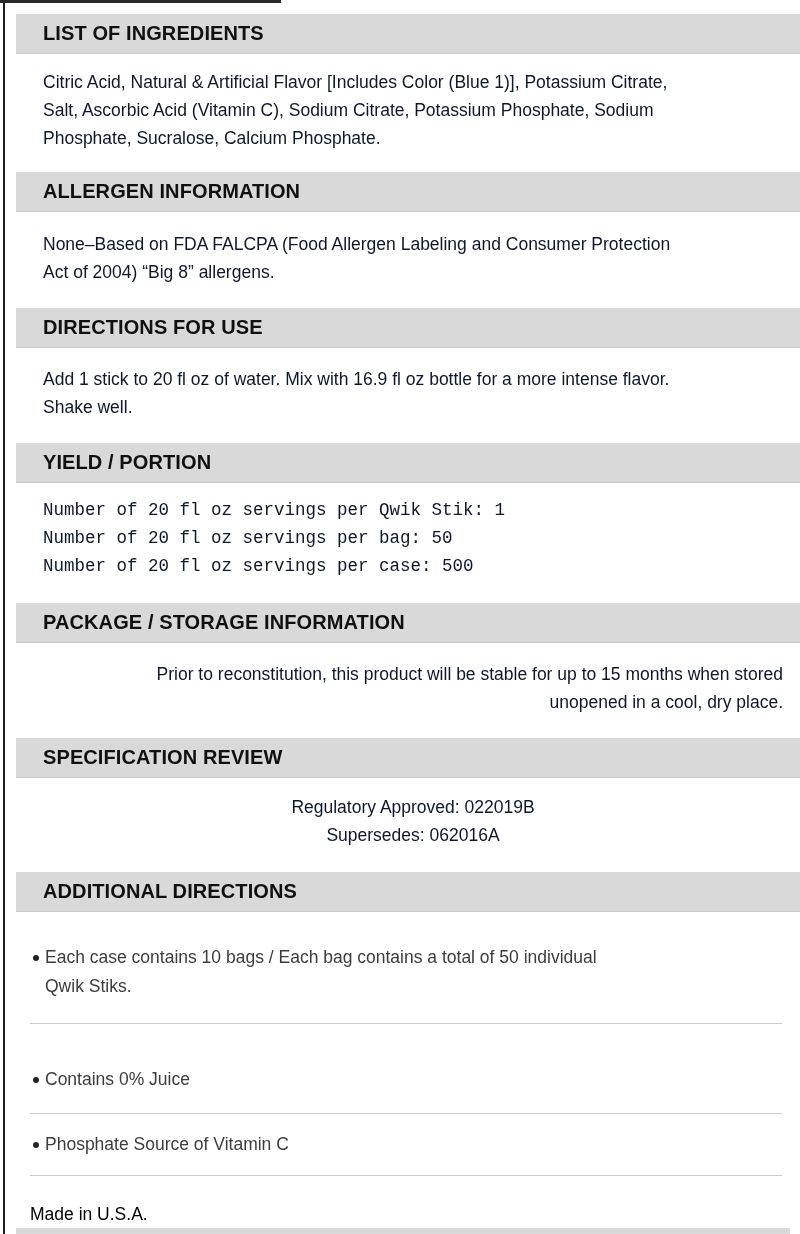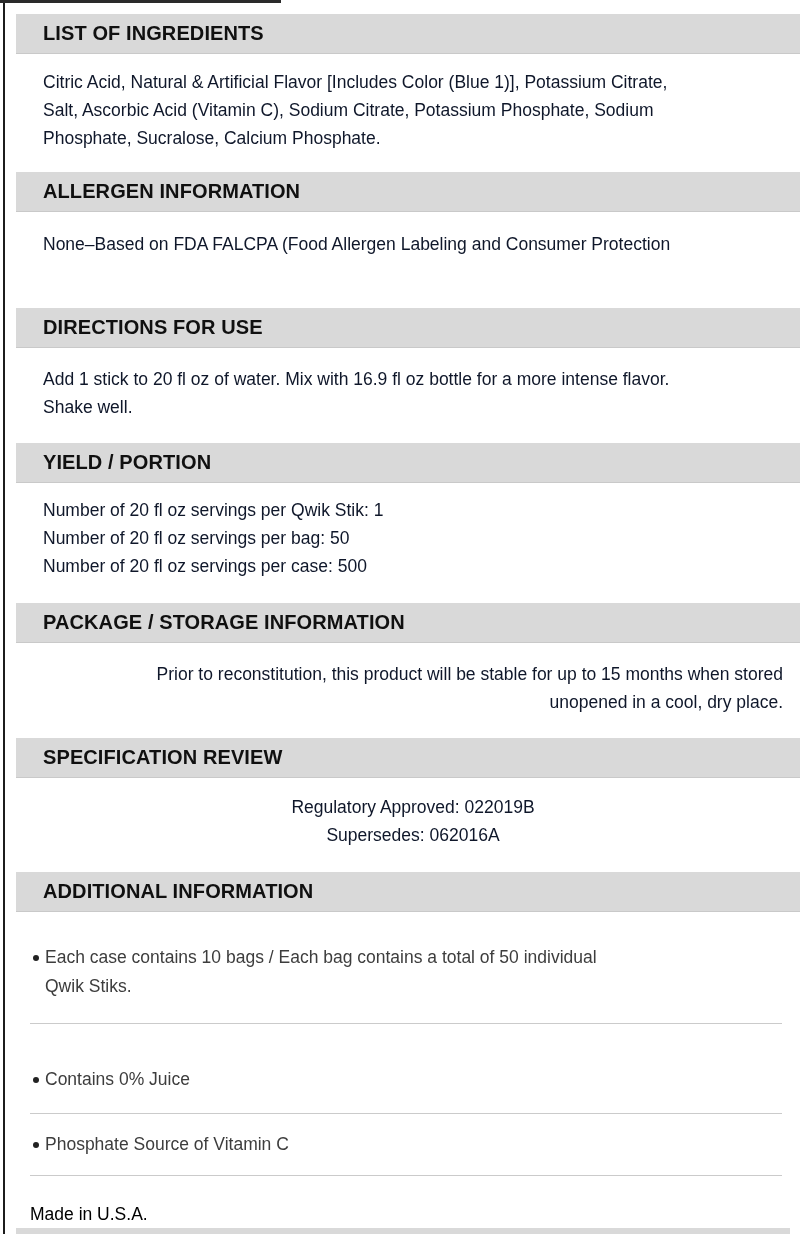--- a/index.html
+++ b/index.html
@@ -112,34 +112,35 @@
   <div class="line">Citric Acid, Natural &amp; Artificial Flavor [Includes Color (Blue 1)], Potassium Citrate,</div>
   <div class="line">Salt, Ascorbic Acid (Vitamin C), Sodium Citrate, Potassium Phosphate, Sodium</div>
   <div class="line">Phosphate, Sucralose, Calcium Phosphate.</div>
 </div>
 
 <div class="section-header" style="top:172px;">
   <span>ALLERGEN INFORMATION</span>
 </div>
 <div class="body-block" style="top:230px;">
   <div class="line">None–Based on FDA FALCPA (Food Allergen Labeling and Consumer Protection</div>
+  <div class="line">Act of 2004) “Big 8” allergens.</div>
 </div>
 
 <div class="section-header" style="top:308px;">
   <span>DIRECTIONS FOR USE</span>
 </div>
 <div class="body-block" style="top:365px;">
   <div class="line">Add 1 stick to 20 fl oz of water. Mix with 16.9 fl oz bottle for a more intense flavor.</div>
   <div class="line">Shake well.</div>
 </div>
 
 <div class="section-header" style="top:443px;">
   <span>YIELD / PORTION</span>
 </div>
-<div class="body-block" style="top:496px;">
+<div class="body-block" style="top:496px;font-family:Liberation Mono, monospace;">
   <div class="line">Number of 20 fl oz servings per Qwik Stik: 1</div>
   <div class="line">Number of 20 fl oz servings per bag: 50</div>
   <div class="line">Number of 20 fl oz servings per case: 500</div>
 </div>
 
 <div class="section-header" style="top:603px;">
   <span>PACKAGE / STORAGE INFORMATION</span>
 </div>
 <div class="body-block" style="top:660px;text-align:right;">
   <div class="line">Prior to reconstitution, this product will be stable for up to 15 months when stored</div>
@@ -148,21 +149,21 @@
 
 <div class="section-header" style="top:738px;">
   <span>SPECIFICATION REVIEW</span>
 </div>
 <div class="body-block" style="top:793px;text-align:center;">
   <div class="line">Regulatory Approved: 022019B</div>
   <div class="line">Supersedes: 062016A</div>
 </div>
 
 <div class="section-header" style="top:872px;">
-  <span>ADDITIONAL INFORMATION</span>
+  <span>ADDITIONAL DIRECTIONS</span>
 </div>
 
 <div class="bullet-block" style="top:943px;">
   <span class="bullet-dot"></span>
   <div class="line">Each case contains 10 bags / Each bag contains a total of 50 individual</div>
   <div class="line">Qwik Stiks.</div>
 </div>
 
 <div class="divider" style="top:1023px;"></div>
 

